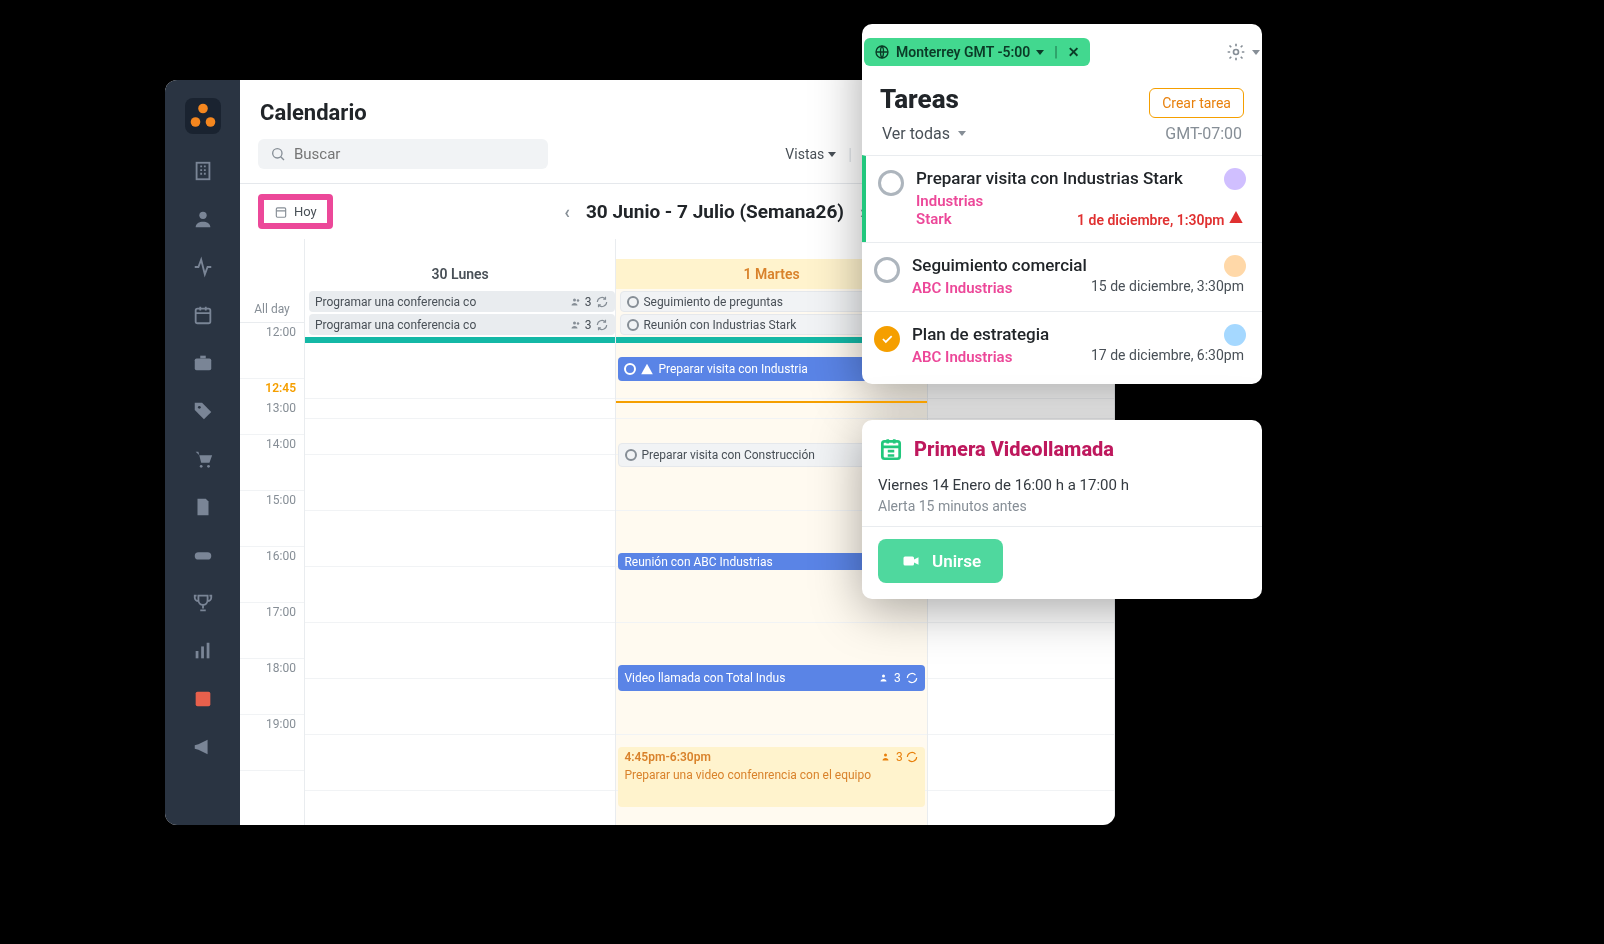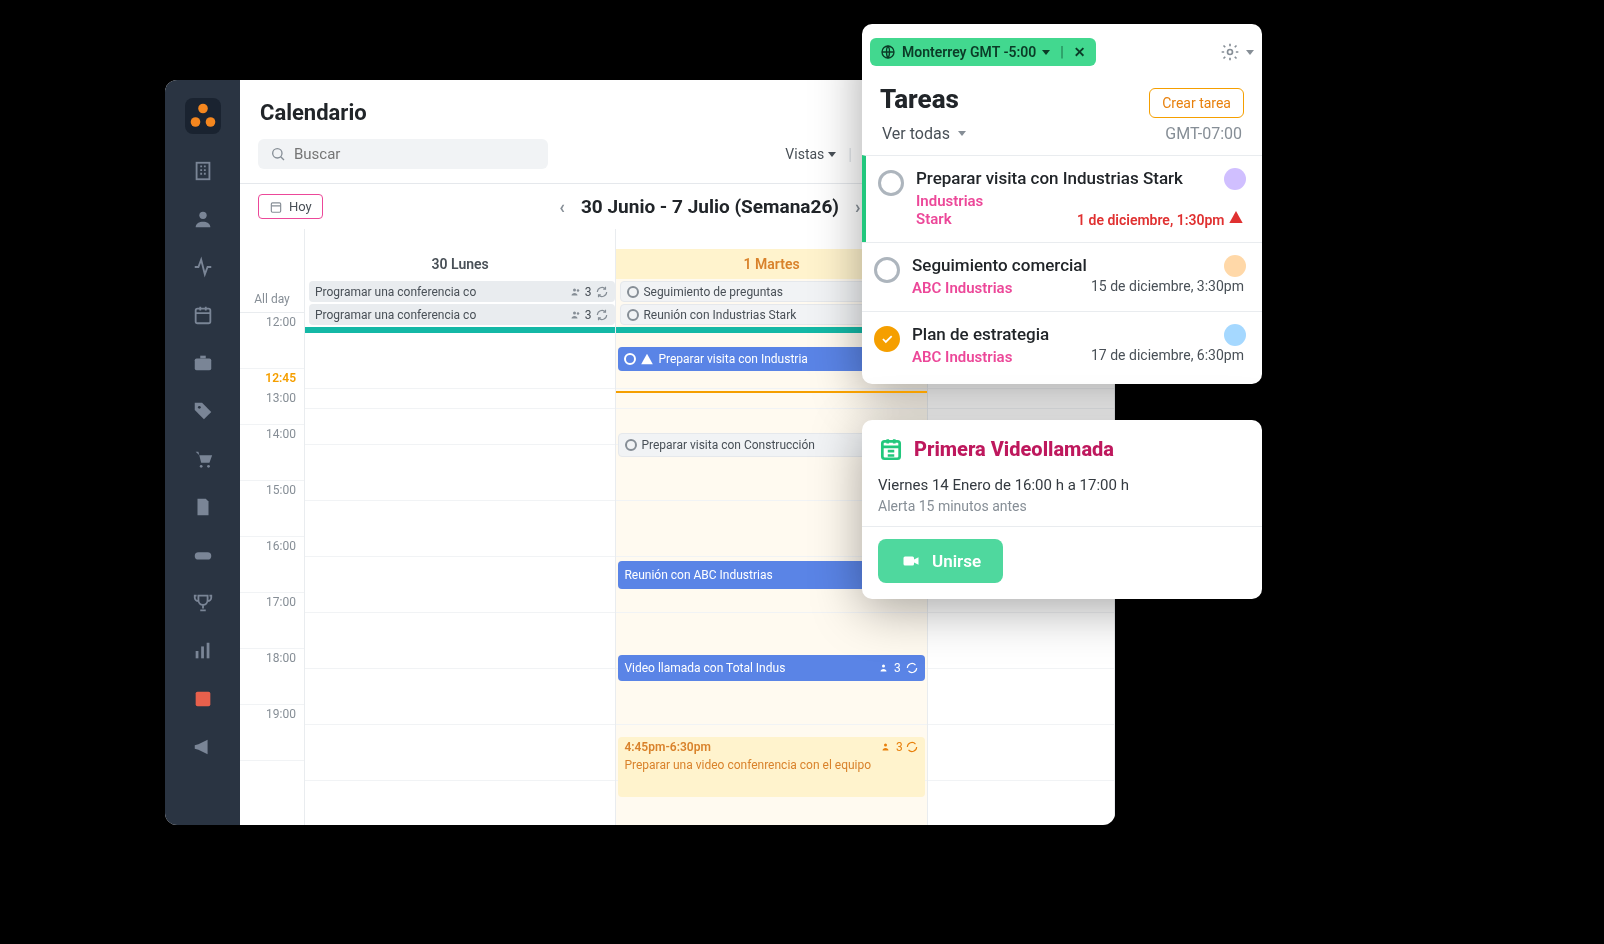--- a/index.html
+++ b/index.html
@@ -51,21 +51,21 @@
   }
   .search-box svg { width:16px; height:16px; margin-right:8px; }
   .search-input { border:none; background:transparent; outline:none; font-size:15px; color:#495057; flex:1; }
   .filter-group { display:flex; gap:2px; margin-left:auto; align-items:center; }
   .filter-chip { font-size:14px; color:#495057; padding:6px 10px; cursor:pointer; display:flex; align-items:center; gap:4px; }
   .filter-chip.prop { background:#d5e7fb; color:#2a6bd6; border-radius:4px; }
   .caret-down { width:0; height:0; border-left:4px solid transparent; border-right:4px solid transparent; border-top:5px solid currentColor; }
   .vbar { color:#dee2e6; }
 
   .subbar { display:flex; align-items:center; padding:10px 18px; }
-  .today-btn { border:1px solid #ec4899; border-radius:4px; padding:4px 10px; font-size:13px; color:#495057; display:flex; align-items:center; gap:6px; cursor:pointer; }
+  .today-btn { border:6px solid #ec4899; border-radius:4px; padding:4px 10px; font-size:13px; color:#495057; display:flex; align-items:center; gap:6px; cursor:pointer; }
   .date-nav { margin:0 auto; display:flex; align-items:center; gap:16px; font-size:19px; font-weight:700; color:#212529; }
   .chev { color:#868e96; cursor:pointer; font-size:18px; }
 
   .cal-grid { flex:1; display:flex; overflow:hidden; }
   .time-col { width:65px; flex-shrink:0; border-right:1px solid #e9ecef; }
   .time-col .allday-label { height:84px; display:flex; align-items:flex-end; justify-content:center; font-size:12px; color:#868e96; padding-bottom:6px; border-bottom:1px solid #e9ecef; }
   .time-slot { height:56px; font-size:12px; color:#868e96; text-align:right; padding-right:8px; padding-top:2px; border-bottom:1px solid #f1f3f5; }
   .time-slot.now { color:#f59f00; font-weight:600; height:20px; border:none; }
 
   .day-cols { flex:1; display:flex; }
@@ -95,21 +95,21 @@
   .event .sync-icon { flex-shrink:0; }
   .allday-event { position:relative; height:24px; }
 
   
   .tasks-panel {
     position:absolute; left:862px; top:24px; width:400px;
     background:#fff; border-radius:10px;
     box-shadow: 0 10px 50px rgba(0,0,0,0.35);
     padding-bottom:4px;
   }
-  .tp-top { display:flex; align-items:center; gap:4px; padding:14px 8px; }
+  .tp-top { display:flex; align-items:center; gap:4px; padding:14px 2px; }
   .tz-pill { background:#42d88f; color:#0b3b27; border-radius:6px; padding:6px 10px; display:flex; align-items:center; gap:6px; font-size:14px; font-weight:600; }
   .tz-pill .caret-down { border-top-color:#0b3b27; }
   .tz-pill .pipe { opacity:.6; margin:0 4px; }
   .tz-pill .x { font-weight:700; cursor:pointer; }
   .gear-group { margin-left:auto; display:flex; align-items:center; gap:6px; color:#868e96; }
   .gear-group svg { width:20px; height:20px; }
 
   .tp-head { display:flex; align-items:baseline; padding: 4px 18px 2px; }
   .tp-title { font-size:26px; font-weight:800; color:#212529; }
   .create-task { margin-left:auto; border:1px solid #f59f00; color:#e8800c; background:#fff; border-radius:6px; padding:6px 12px; font-size:14px; cursor:pointer; }
@@ -384,21 +384,21 @@
                 </svg>
               <span>Preparar visita con Industria</span>
               <svg class="sync-icon" style="margin-left:auto" width="14" height="14" viewBox="0 0 24 24" fill="none" stroke="#fff" stroke-width="2">
                   <path d="M4 12a8 8 0 0114-5M20 12a8 8 0 01-14 5"></path>
                 </svg>
             </div>
             <div class="event event-gray-out" style="top:100px;height:24px">
               <span class="circle"></span>
               <span>Preparar visita con Construcción</span>
             </div>
-            <div class="event event-blue" style="top:228px;height:28px">
+            <div class="event event-blue" style="top:210px;height:17px">
               <span>Reunión con ABC Industrias</span>
               <span class="people-badge">
                   <svg width="14" height="12" viewBox="0 0 24 24" fill="#fff">
                     <circle cx="9" cy="8" r="3"></circle>
                     <path d="M3 19c0-3 3-5 6-5s6 2 6 5"></path>
                   </svg>
                   <span>3</span>
                 </span>
               <svg class="sync-icon" width="14" height="14" viewBox="0 0 24 24" fill="none" stroke="#fff" stroke-width="2">
                   <path d="M4 12a8 8 0 0114-5M20 12a8 8 0 01-14 5"></path>

